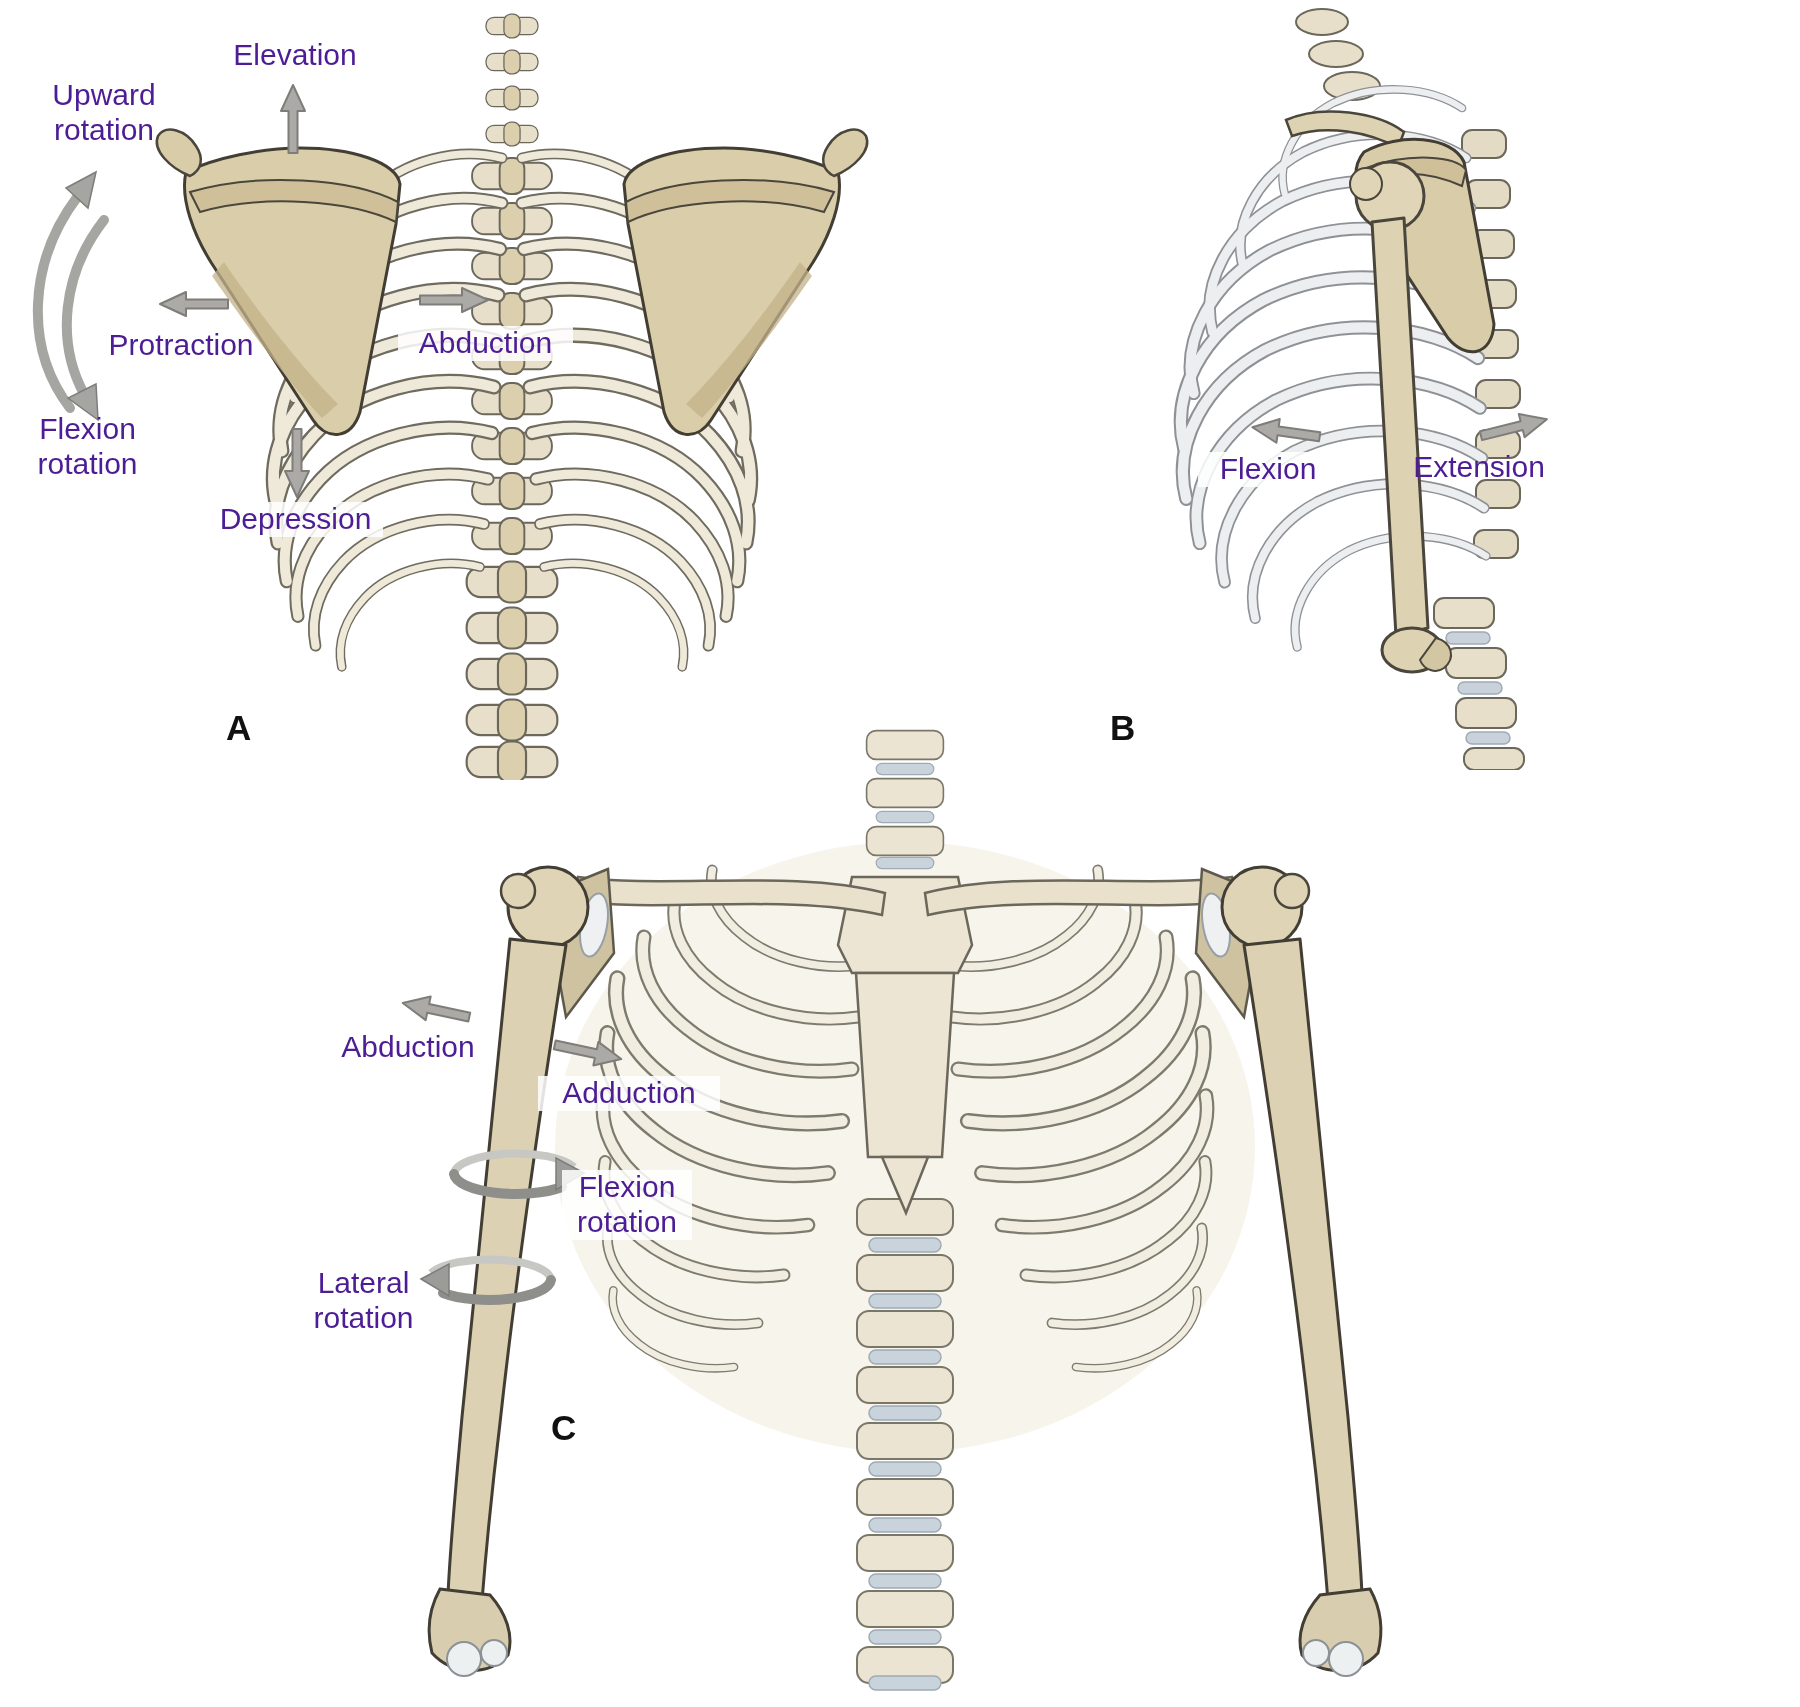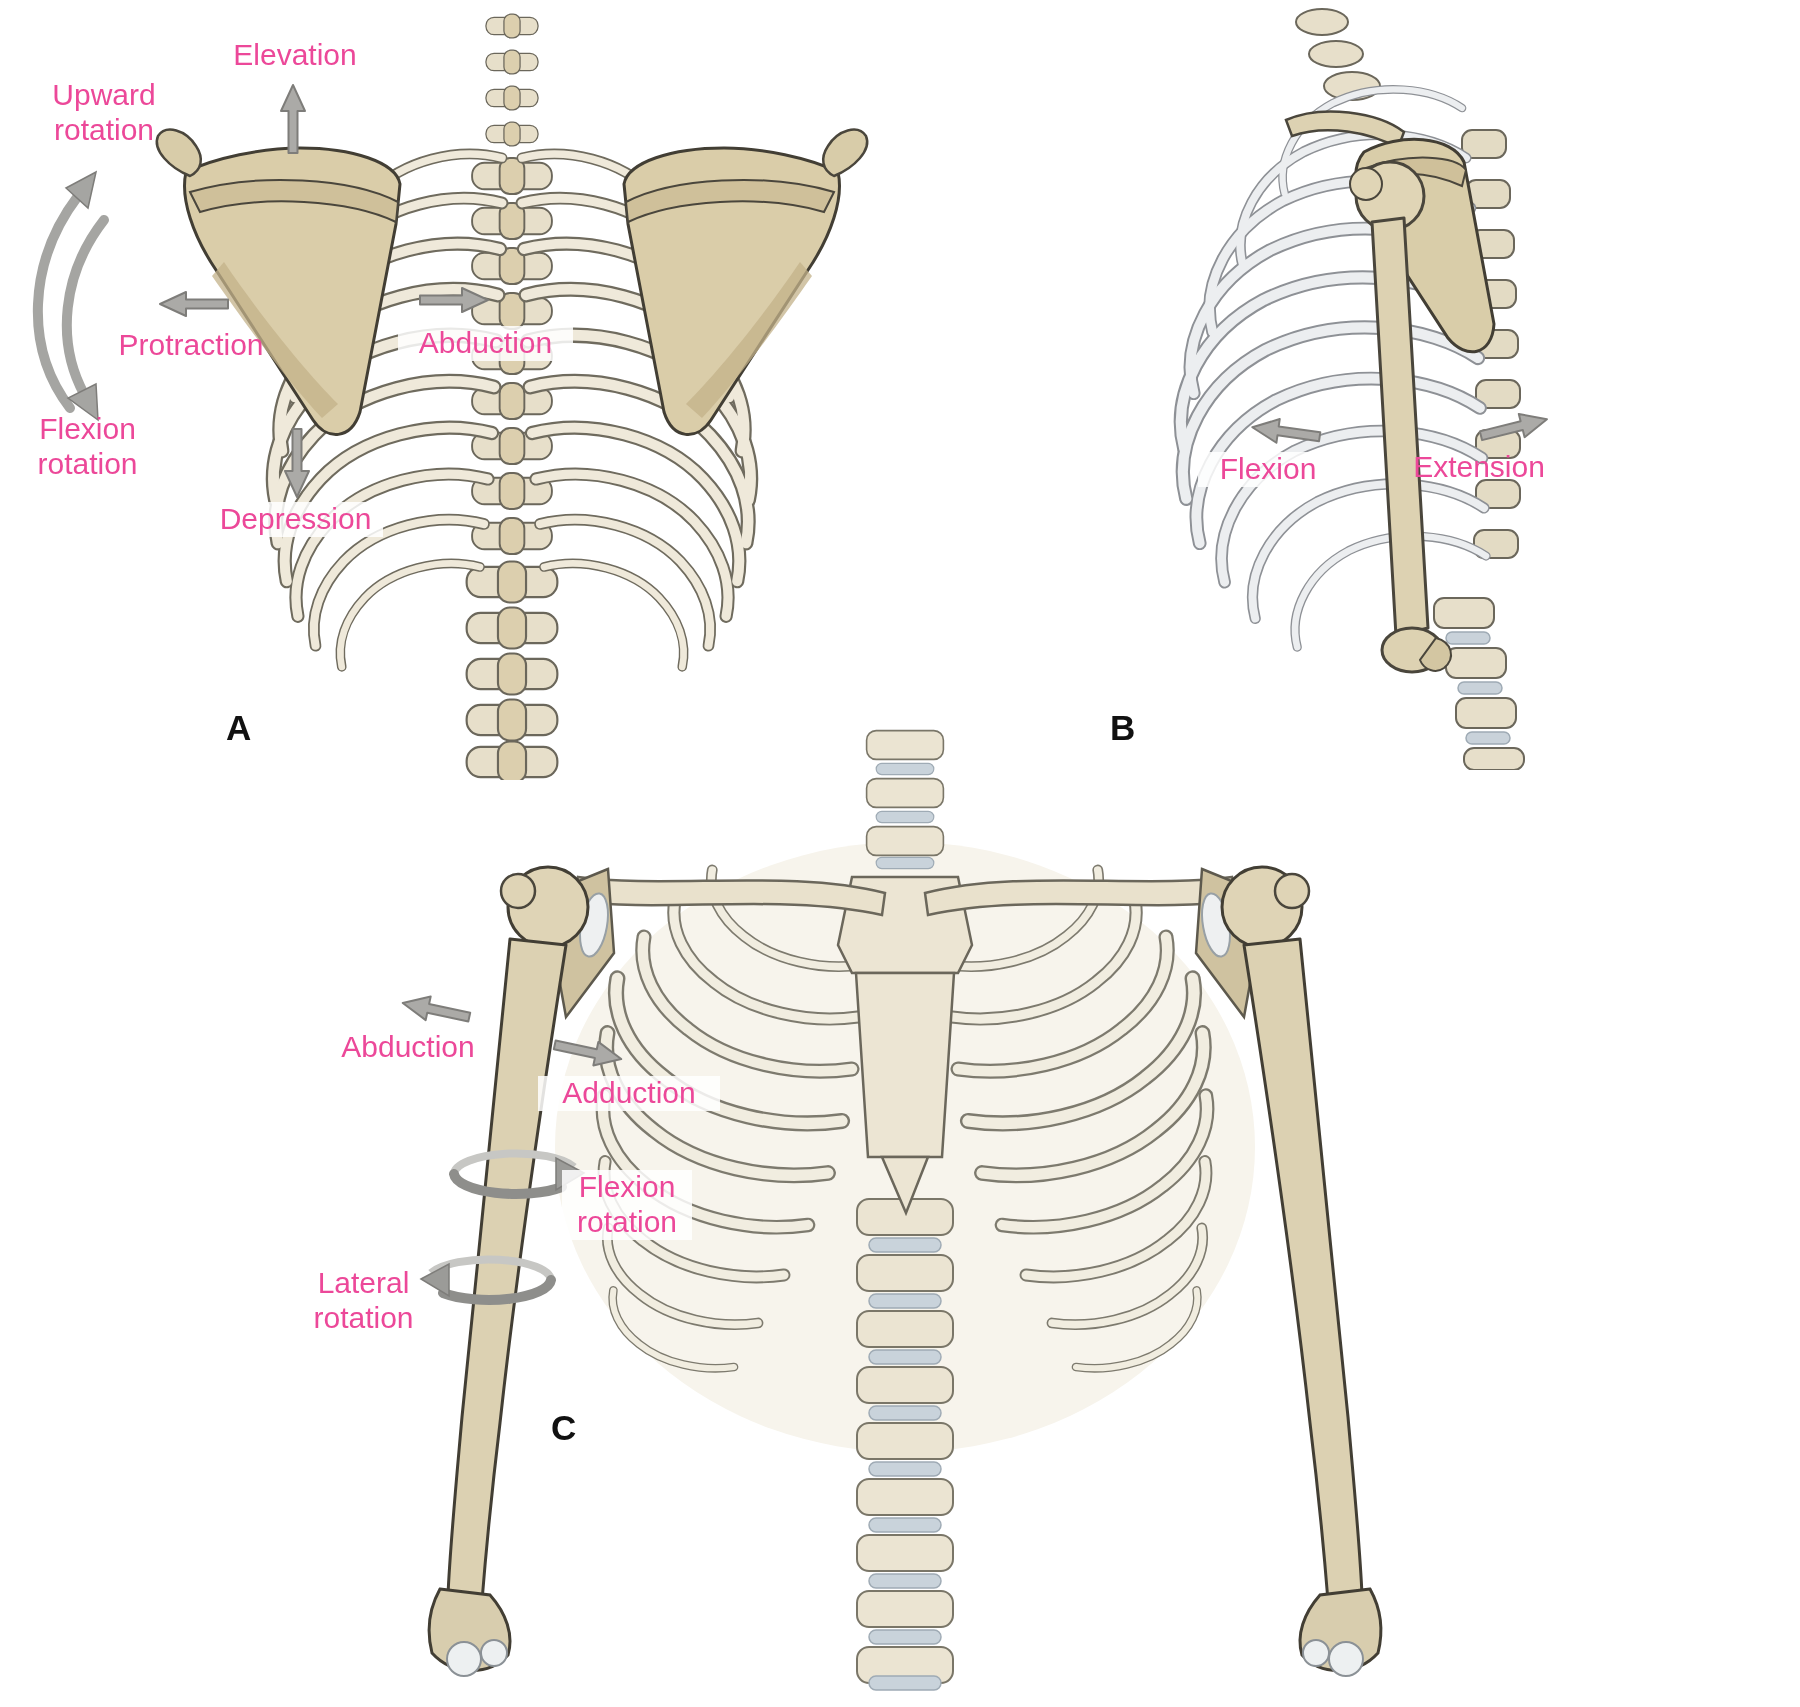--- a/index.html
+++ b/index.html
@@ -3,21 +3,21 @@
 <meta charset="utf-8">
 <style>
   html,body{margin:0;padding:0;background:#fff;}
   .canvas{
     position:relative;width:1800px;height:1707px;background:#ffffff;overflow:hidden;
     font-family:"Liberation Sans", sans-serif;
   }
   .art{position:absolute;}
   .arr{position:absolute;overflow:visible;}
   .lbl{
-    position:absolute;font-size:30px;color:#ec4899;text-align:center;
+    position:absolute;font-size:30px;color:#4c1d95;text-align:center;
     white-space:pre-line;line-height:1.16;
   }
   .bg{background:rgba(255,255,255,0.85);}
   .letter{position:absolute;font-size:35px;font-weight:bold;color:#111;}
 </style>
 </head>
 <body>
 
 <div class="canvas">
 
@@ -280,21 +280,21 @@
   <svg class="arr" style="left:432px;top:1140px" width="155" height="72">
     <use href="#spiral"></use>
   </svg>
   <svg class="arr" style="left:418px;top:1246px" width="155" height="72">
     <use href="#spiral" transform="translate(155,0) scale(-1,1)"></use>
   </svg>
 
   <div class="lbl" style="left:205px;top:38px;width:180px">Elevation</div>
   <div class="lbl" style="left:14px;top:78px;width:180px">Upward
 rotation</div>
-  <div class="lbl" style="left:96px;top:328px;width:190px">Protraction</div>
+  <div class="lbl" style="left:86px;top:328px;width:190px">Protraction</div>
   <div class="lbl bg" style="left:398px;top:326px;width:175px">Abduction</div>
   <div class="lbl" style="left:0px;top:412px;width:175px">Flexion
 rotation</div>
   <div class="lbl bg" style="left:208px;top:502px;width:175px">Depression</div>
   <div class="letter" style="left:226px;top:708px">A</div>
 
   <div class="lbl bg" style="left:1198px;top:452px;width:140px">Flexion</div>
   <div class="lbl" style="left:1394px;top:450px;width:170px">Extension</div>
   <div class="letter" style="left:1110px;top:708px">B</div>
 

